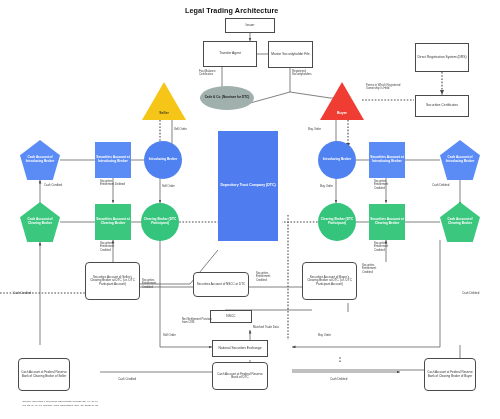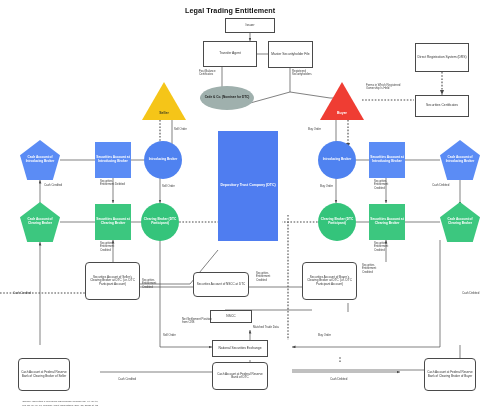--- a/index.html
+++ b/index.html
@@ -30,21 +30,21 @@
   .redtri{background:#ef3d33;color:#fff;}
   .ell{background:#9fb0ad;color:#1c1c1c;font-size:3.1px;font-weight:bold;border-radius:50%;}
   .elabel{position:absolute;font-size:2.85px;color:#3a3a3a;line-height:1.18;text-align:left;}
   .source{position:absolute;font-size:2.5px;color:#555;line-height:1.5;font-style:italic;}
 </style>
 </head>
 <body>
 
 <div id="canvas">
 
-  <div class="title" style="left:185px;top:6px;">Legal Trading Entitlement</div>
+  <div class="title" style="left:185px;top:6px;">Legal Trading Architecture</div>
 
   <svg class="edges" viewBox="0 0 500 419">
     <defs>
       <marker id="ar" markerWidth="6" markerHeight="6" refX="5" refY="2" orient="auto">
         <path d="M0,0 L5,2 L0,4 z" fill="#4a4a4a"></path>
       </marker>
     </defs>
     <g stroke="#4a4a4a" stroke-width="0.7" fill="none">
 
       <path d="M250,33 L250,41" marker-end="url(#ar)"></path>

